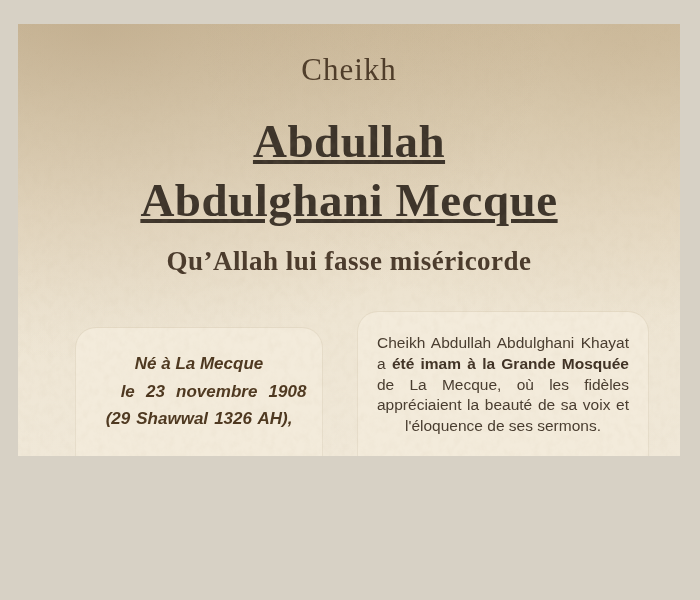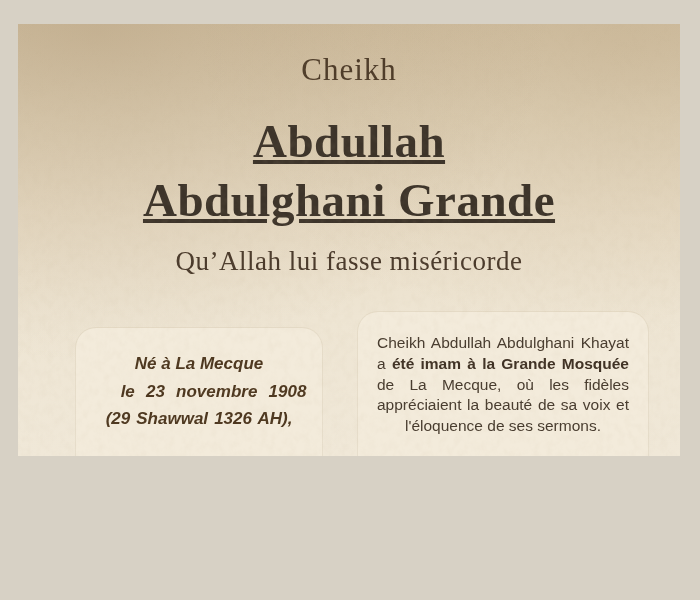--- a/index.html
+++ b/index.html
@@ -22,21 +22,21 @@
     font-family:"Liberation Serif",serif;font-size:31px;line-height:36px;
     letter-spacing:1px;color:#4e3c29;
   }
   .title{
     margin:24px 0 0 0;font-family:"Liberation Serif",serif;font-weight:700;
     font-size:47px;line-height:59px;color:#3d342a;letter-spacing:0.5px;text-decoration:underline;
   }
   .title .tline{display:block;}
   .subtitle{
     margin-top:15px;font-family:"Liberation Serif",serif;
-    font-size:27px;line-height:33px;color:#4a3a2b;letter-spacing:0.5px;
+    font-size:27px;line-height:33px;color:#4a3a2b;letter-spacing:0.5px;font-weight:bold;
   }
   .card{
     position:absolute;background:#f3ebdb;border-radius:20px;overflow:hidden;
     box-shadow:0 0 0 1px rgba(160,135,100,0.10);
   }
   .card-left{left:58px;top:304px;width:246px;height:272px;}
   .card-right{left:340px;top:288px;width:290px;height:276px;}
   .birth-text{
     padding-top:22px;text-align:center;
     font-weight:700;font-size:17px;line-height:27.5px;color:#4d371f;font-style:italic;
@@ -57,21 +57,21 @@
 </style>
 </head>
 <body>
 
 <div class="paper">
 
   <div class="header">
     <div class="pretitle">Cheikh</div>
     <h1 class="title">
         <span class="tline">Abdullah</span>
-        <span class="tline">Abdulghani Grande</span>
+        <span class="tline">Abdulghani Mecque</span>
       </h1>
     <div class="subtitle">Qu’Allah lui fasse miséricorde</div>
   </div>
 
   <section class="card card-left">
     <div class="birth-text">
       <span class="bline l1">Né à La Mecque</span>
       <span class="bline l2">le 23 novembre 1908</span>
       <span class="bline l3">(29 Shawwal 1326 AH),</span>
     </div>

